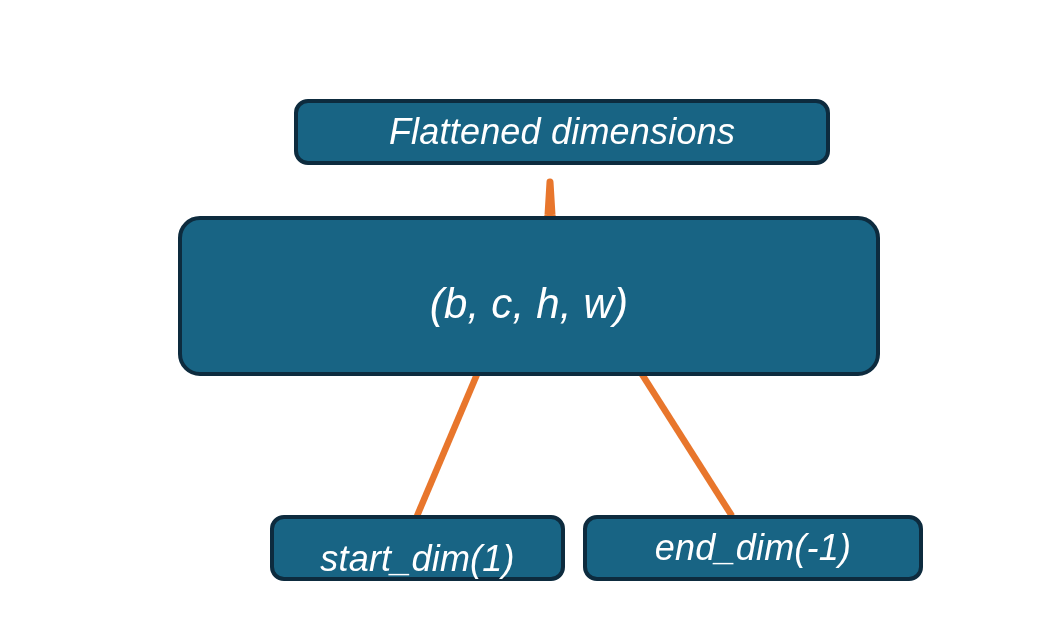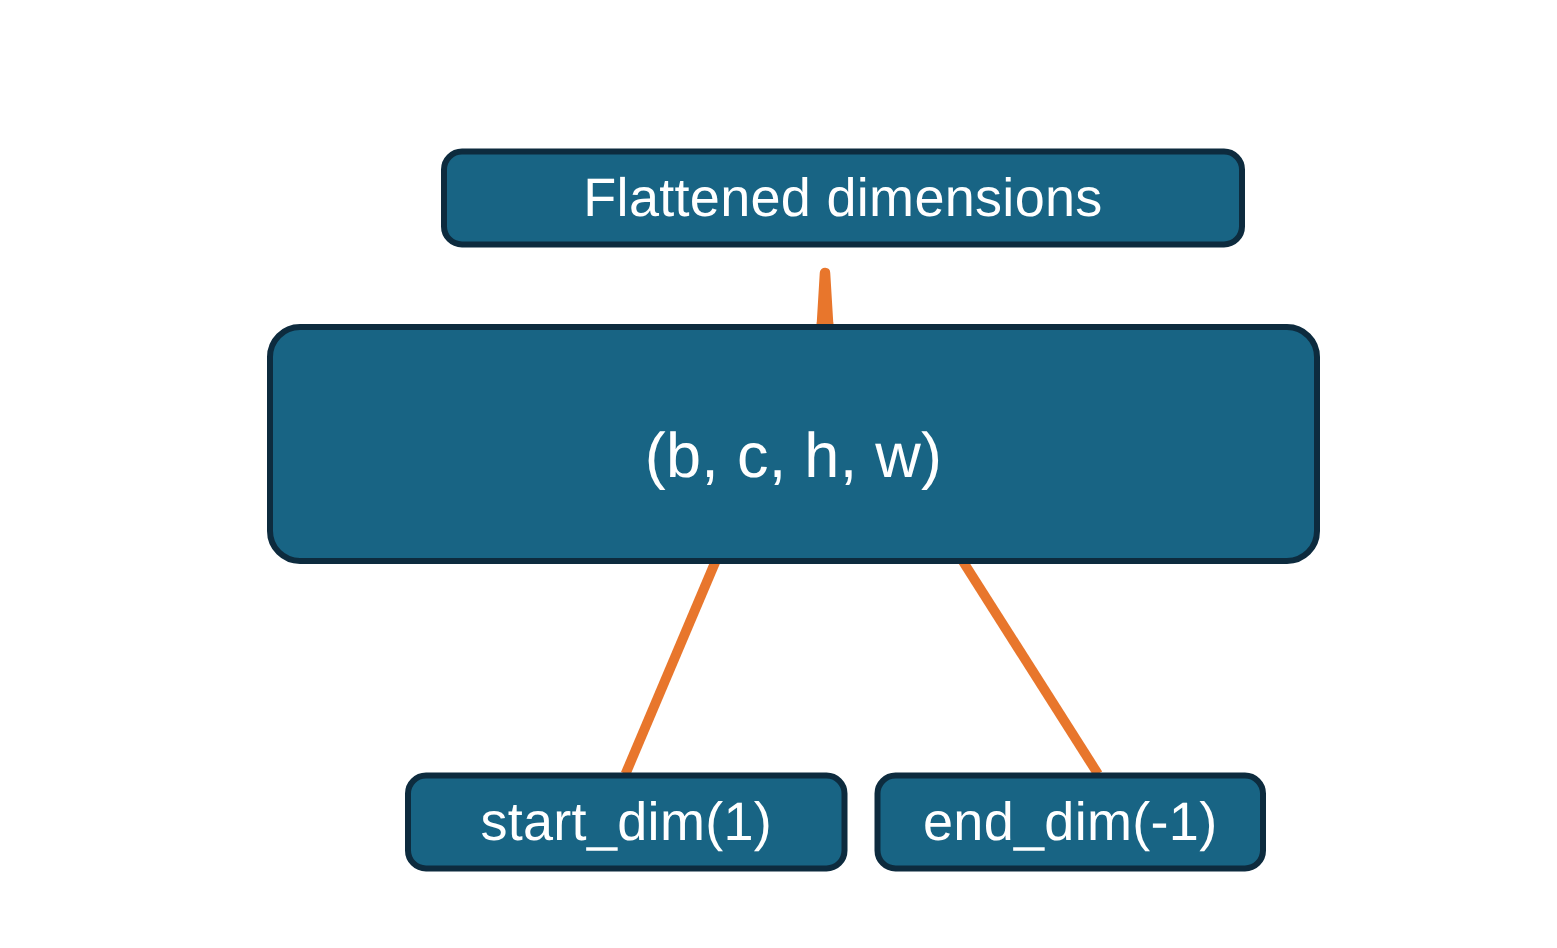--- a/index.html
+++ b/index.html
@@ -64,32 +64,34 @@
     top: 8px;
   }
   
   #node-start-dim {
     left: 270px;
     top: 515px;
     width: 295px;
     height: 66px;
     border-radius: 14px;
     font-size: 36px;
+    align-items: flex-end;
   }
   #node-end-dim {
     left: 583px;
     top: 515px;
-    width: 261px;
+    width: 340px;
     height: 66px;
     border-radius: 14px;
     font-size: 36px;
   }
   .node-label {
     display: block;
     pointer-events: none;
+    font-style: italic;
   }
 </style>
 </head>
 <body>
 
 <div id="canvas">
 
   <svg id="connectors" viewBox="0 0 1038 632">
     <defs>
       <marker id="arrowhead" markerWidth="5.2" markerHeight="5.2" refX="1.4" refY="2.6" orient="auto" markerUnits="strokeWidth">

